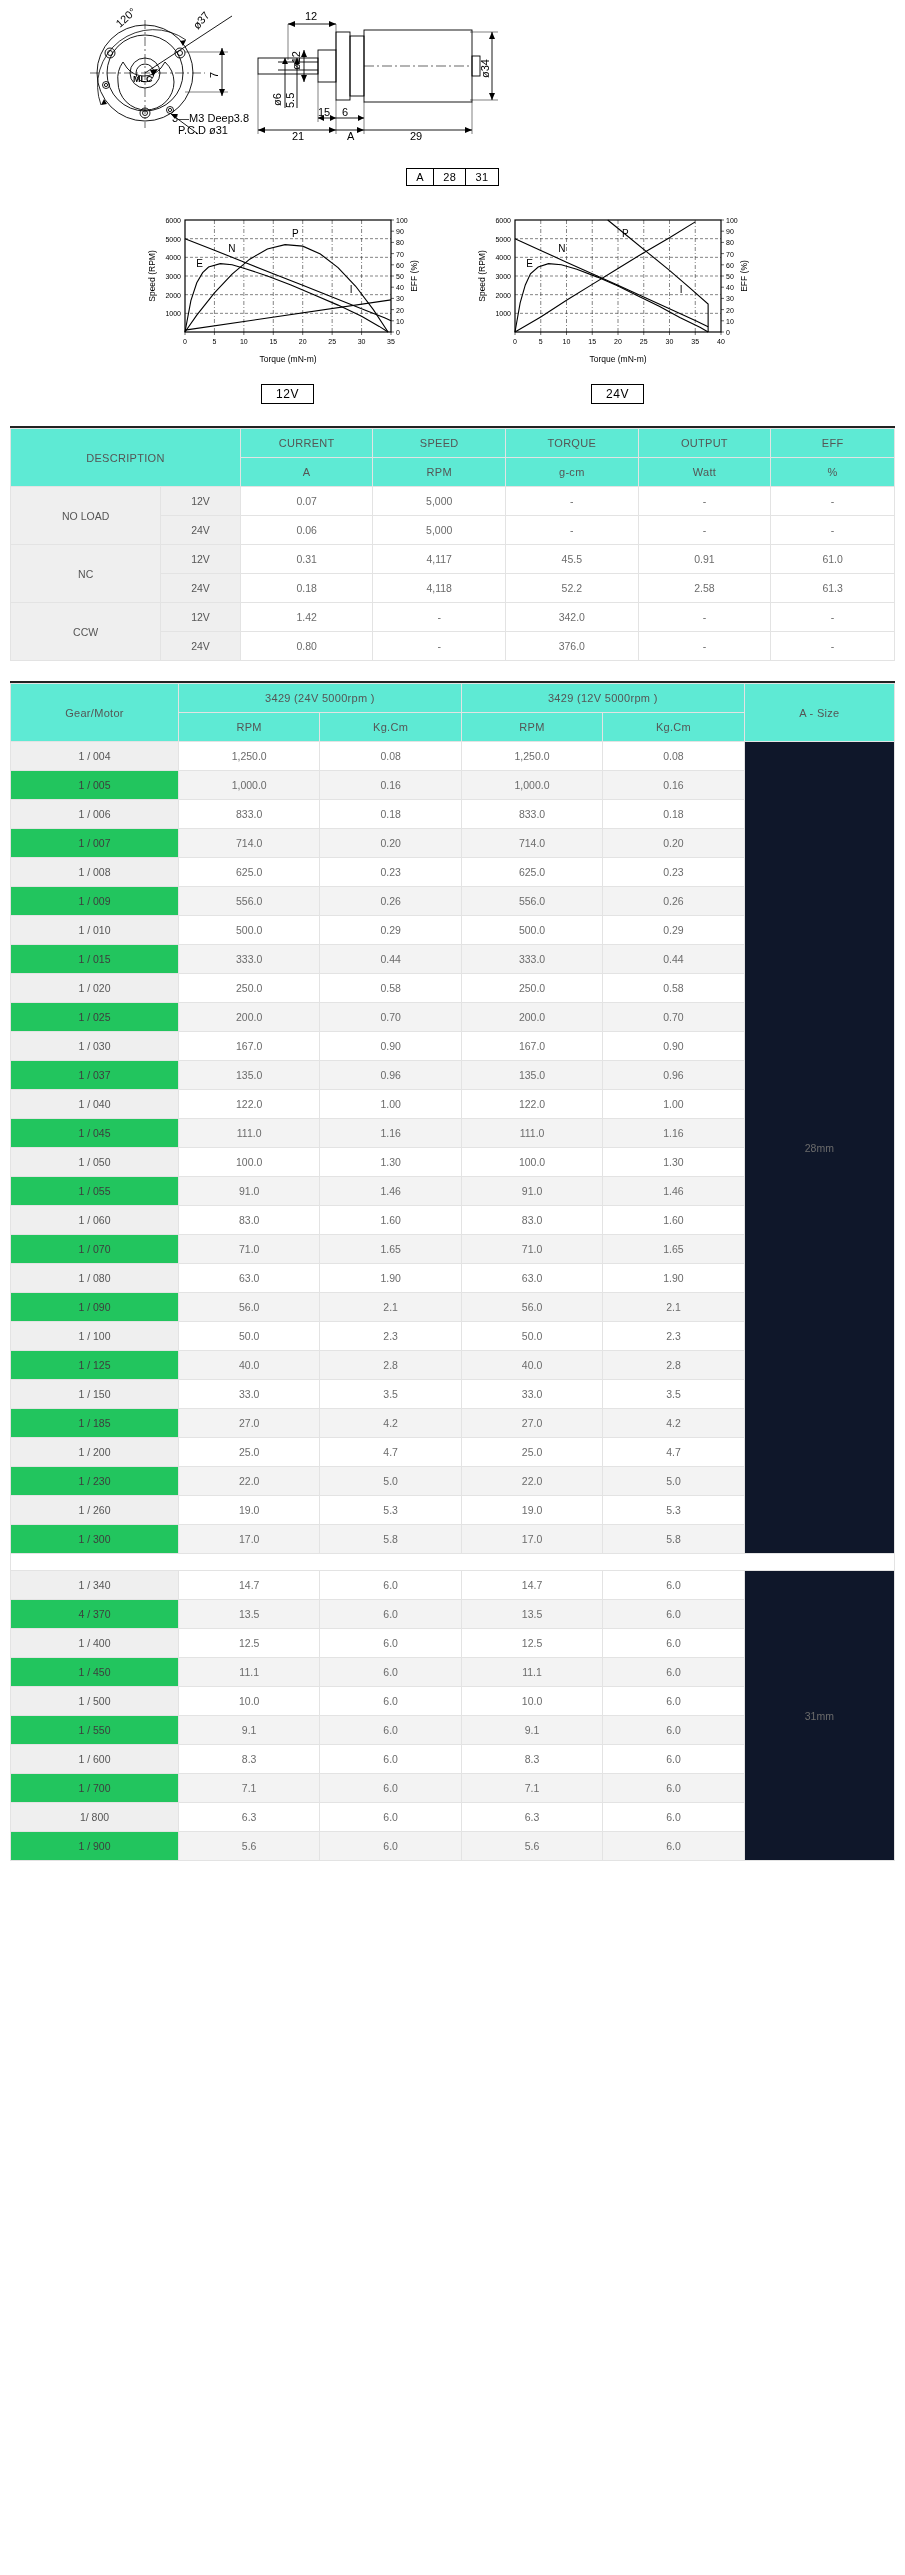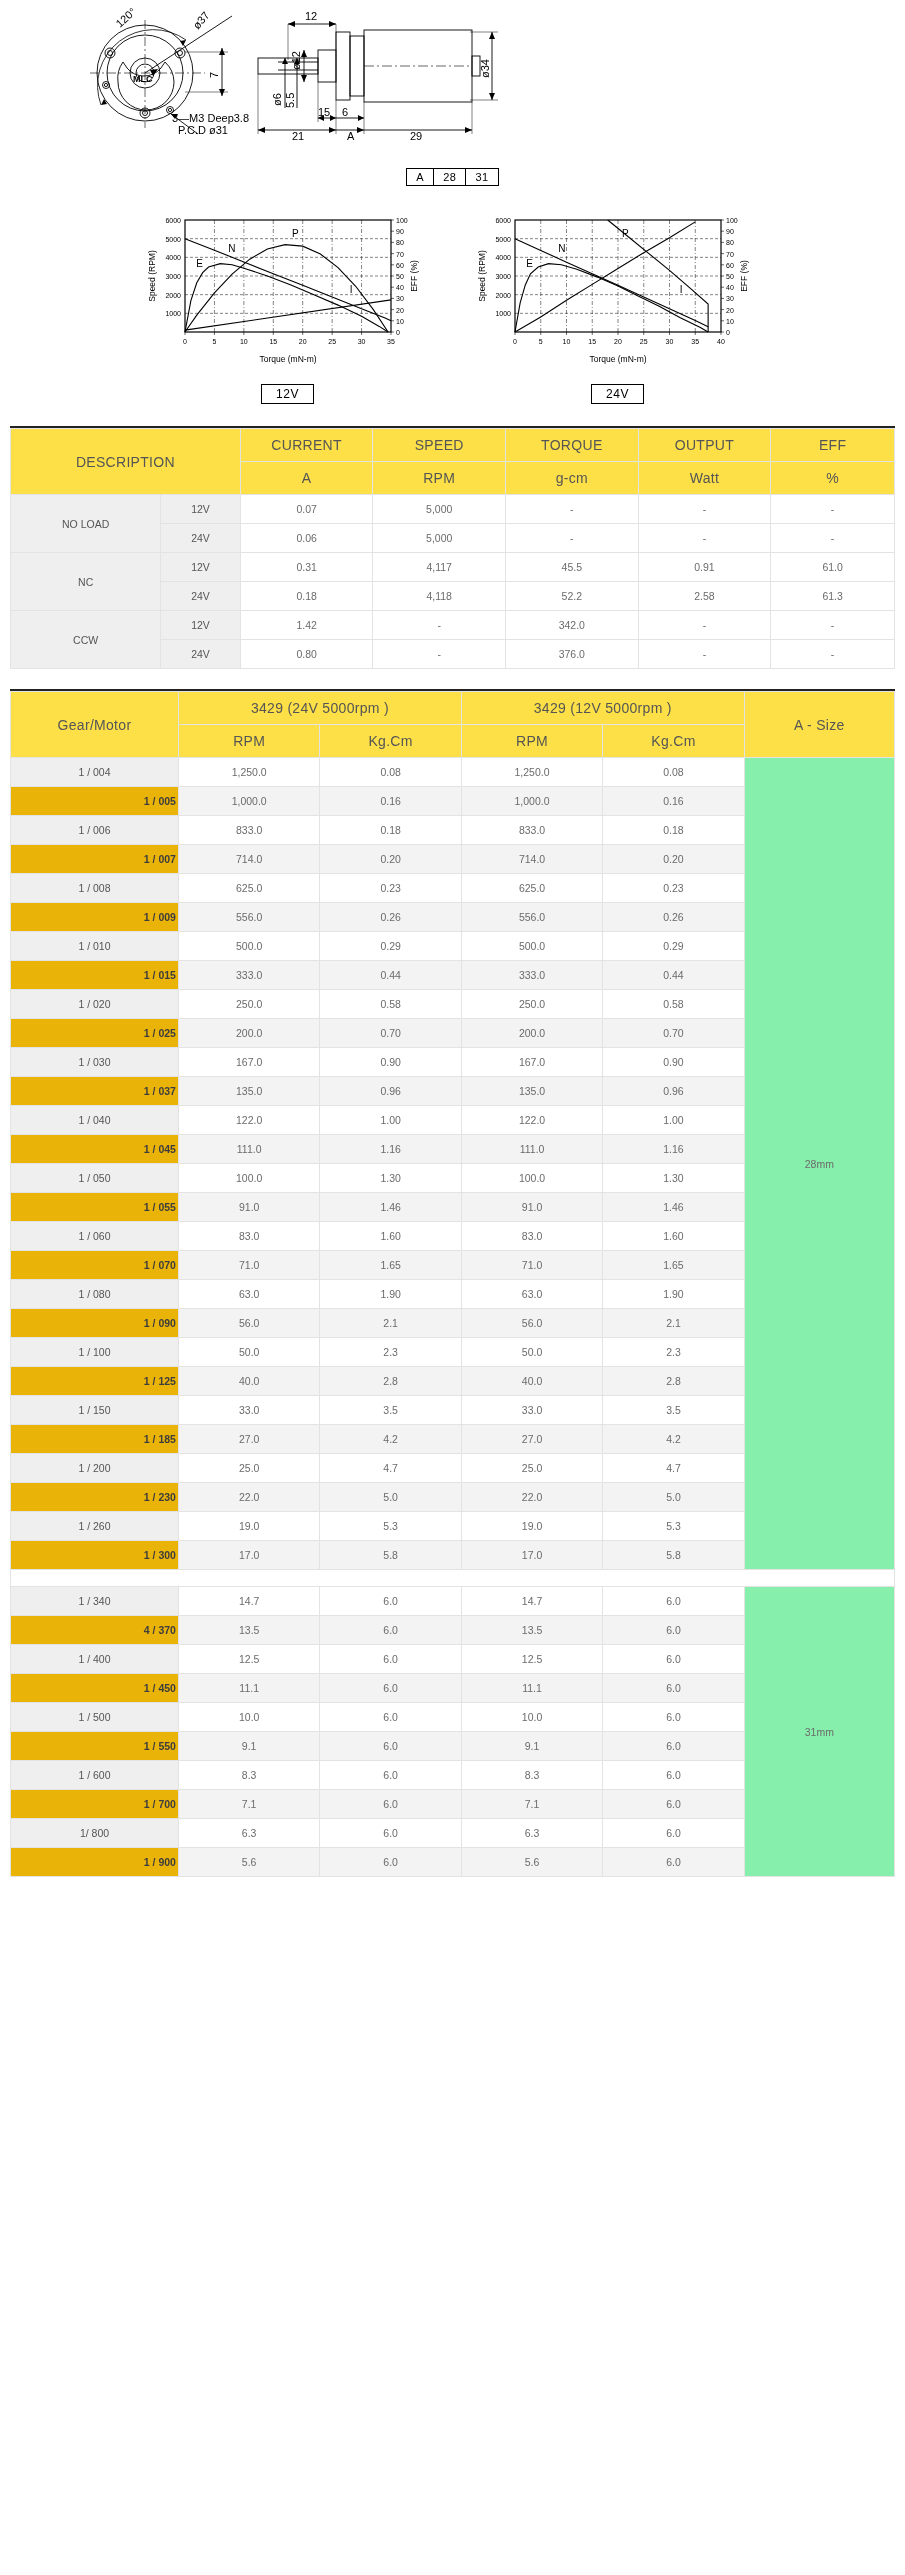--- a/index.html
+++ b/index.html
@@ -47,32 +47,32 @@
     color: #6b6b6b;
   }
   table.data th, table.data td {
     border: 1px solid #e3e3e3;
     text-align: center;
     vertical-align: middle;
     padding: 8px 2px;
     font-weight: normal;
   }
   table.data th {
-    background: #fde047;
+    background: #5eead4;
     color: #555;
-    font-size: 14px;
+    font-size: 11px;
     letter-spacing:.3px;
   }
   table.data td.rowhead {
     background: #efefef;
     color: #555;
   }
   table.data tr.alt td { background: #f3f3f3; }
-  table.data tr.alt td.rowhead { background:#eab308; font-weight:bold; color:#3d3d3d;text-align:right; }
-  table.data td.size-cell { background:#86efac; color:#6b6b6b;margin-top:47px; }
+  table.data tr.alt td.rowhead { background:#22c55e; font-weight:normal; color:#3d3d3d; }
+  table.data td.size-cell { background:#0f172a; color:#6b6b6b;margin-top:47px; }
   .spacer-row td { border-left:none; border-right:none; background:#fff; height:10px; padding:0;}
 
   .tbl2-wrap { margin: 20px 10px 0 10px; border-top: 2px solid #222; }
 </style>
 </head>
 <body>
 
 <div class="page">
 
   <div class="drawing">

